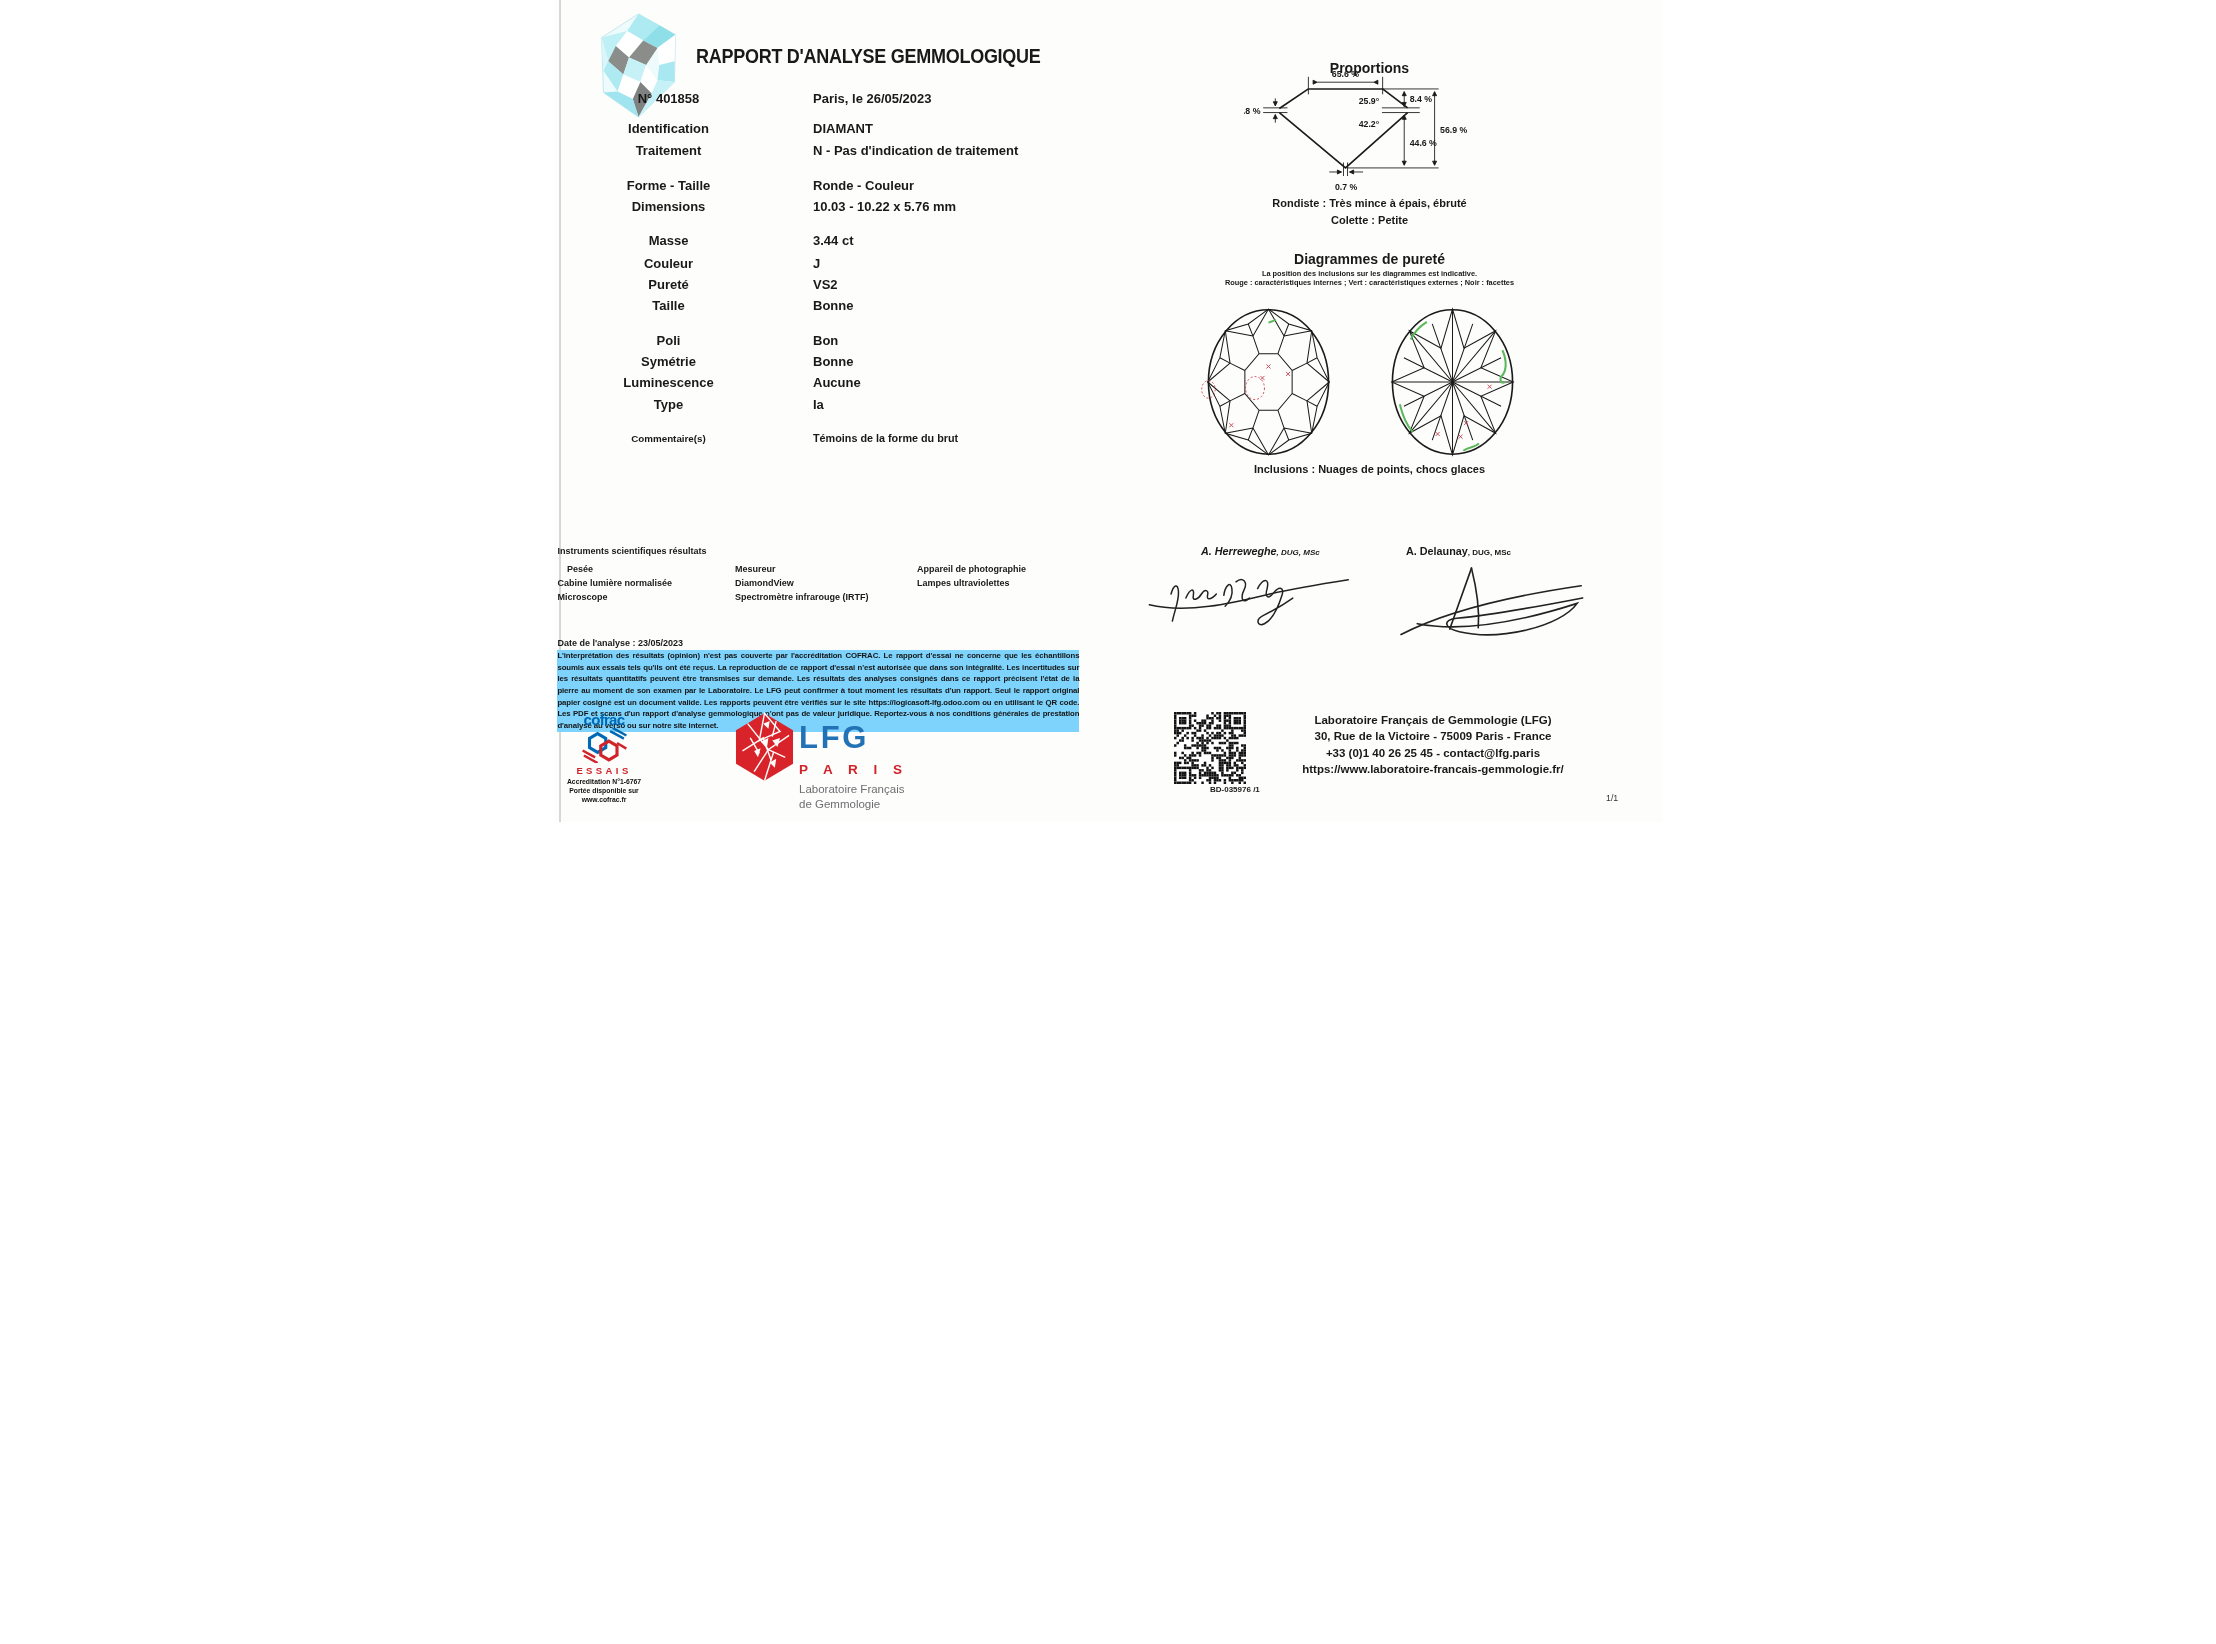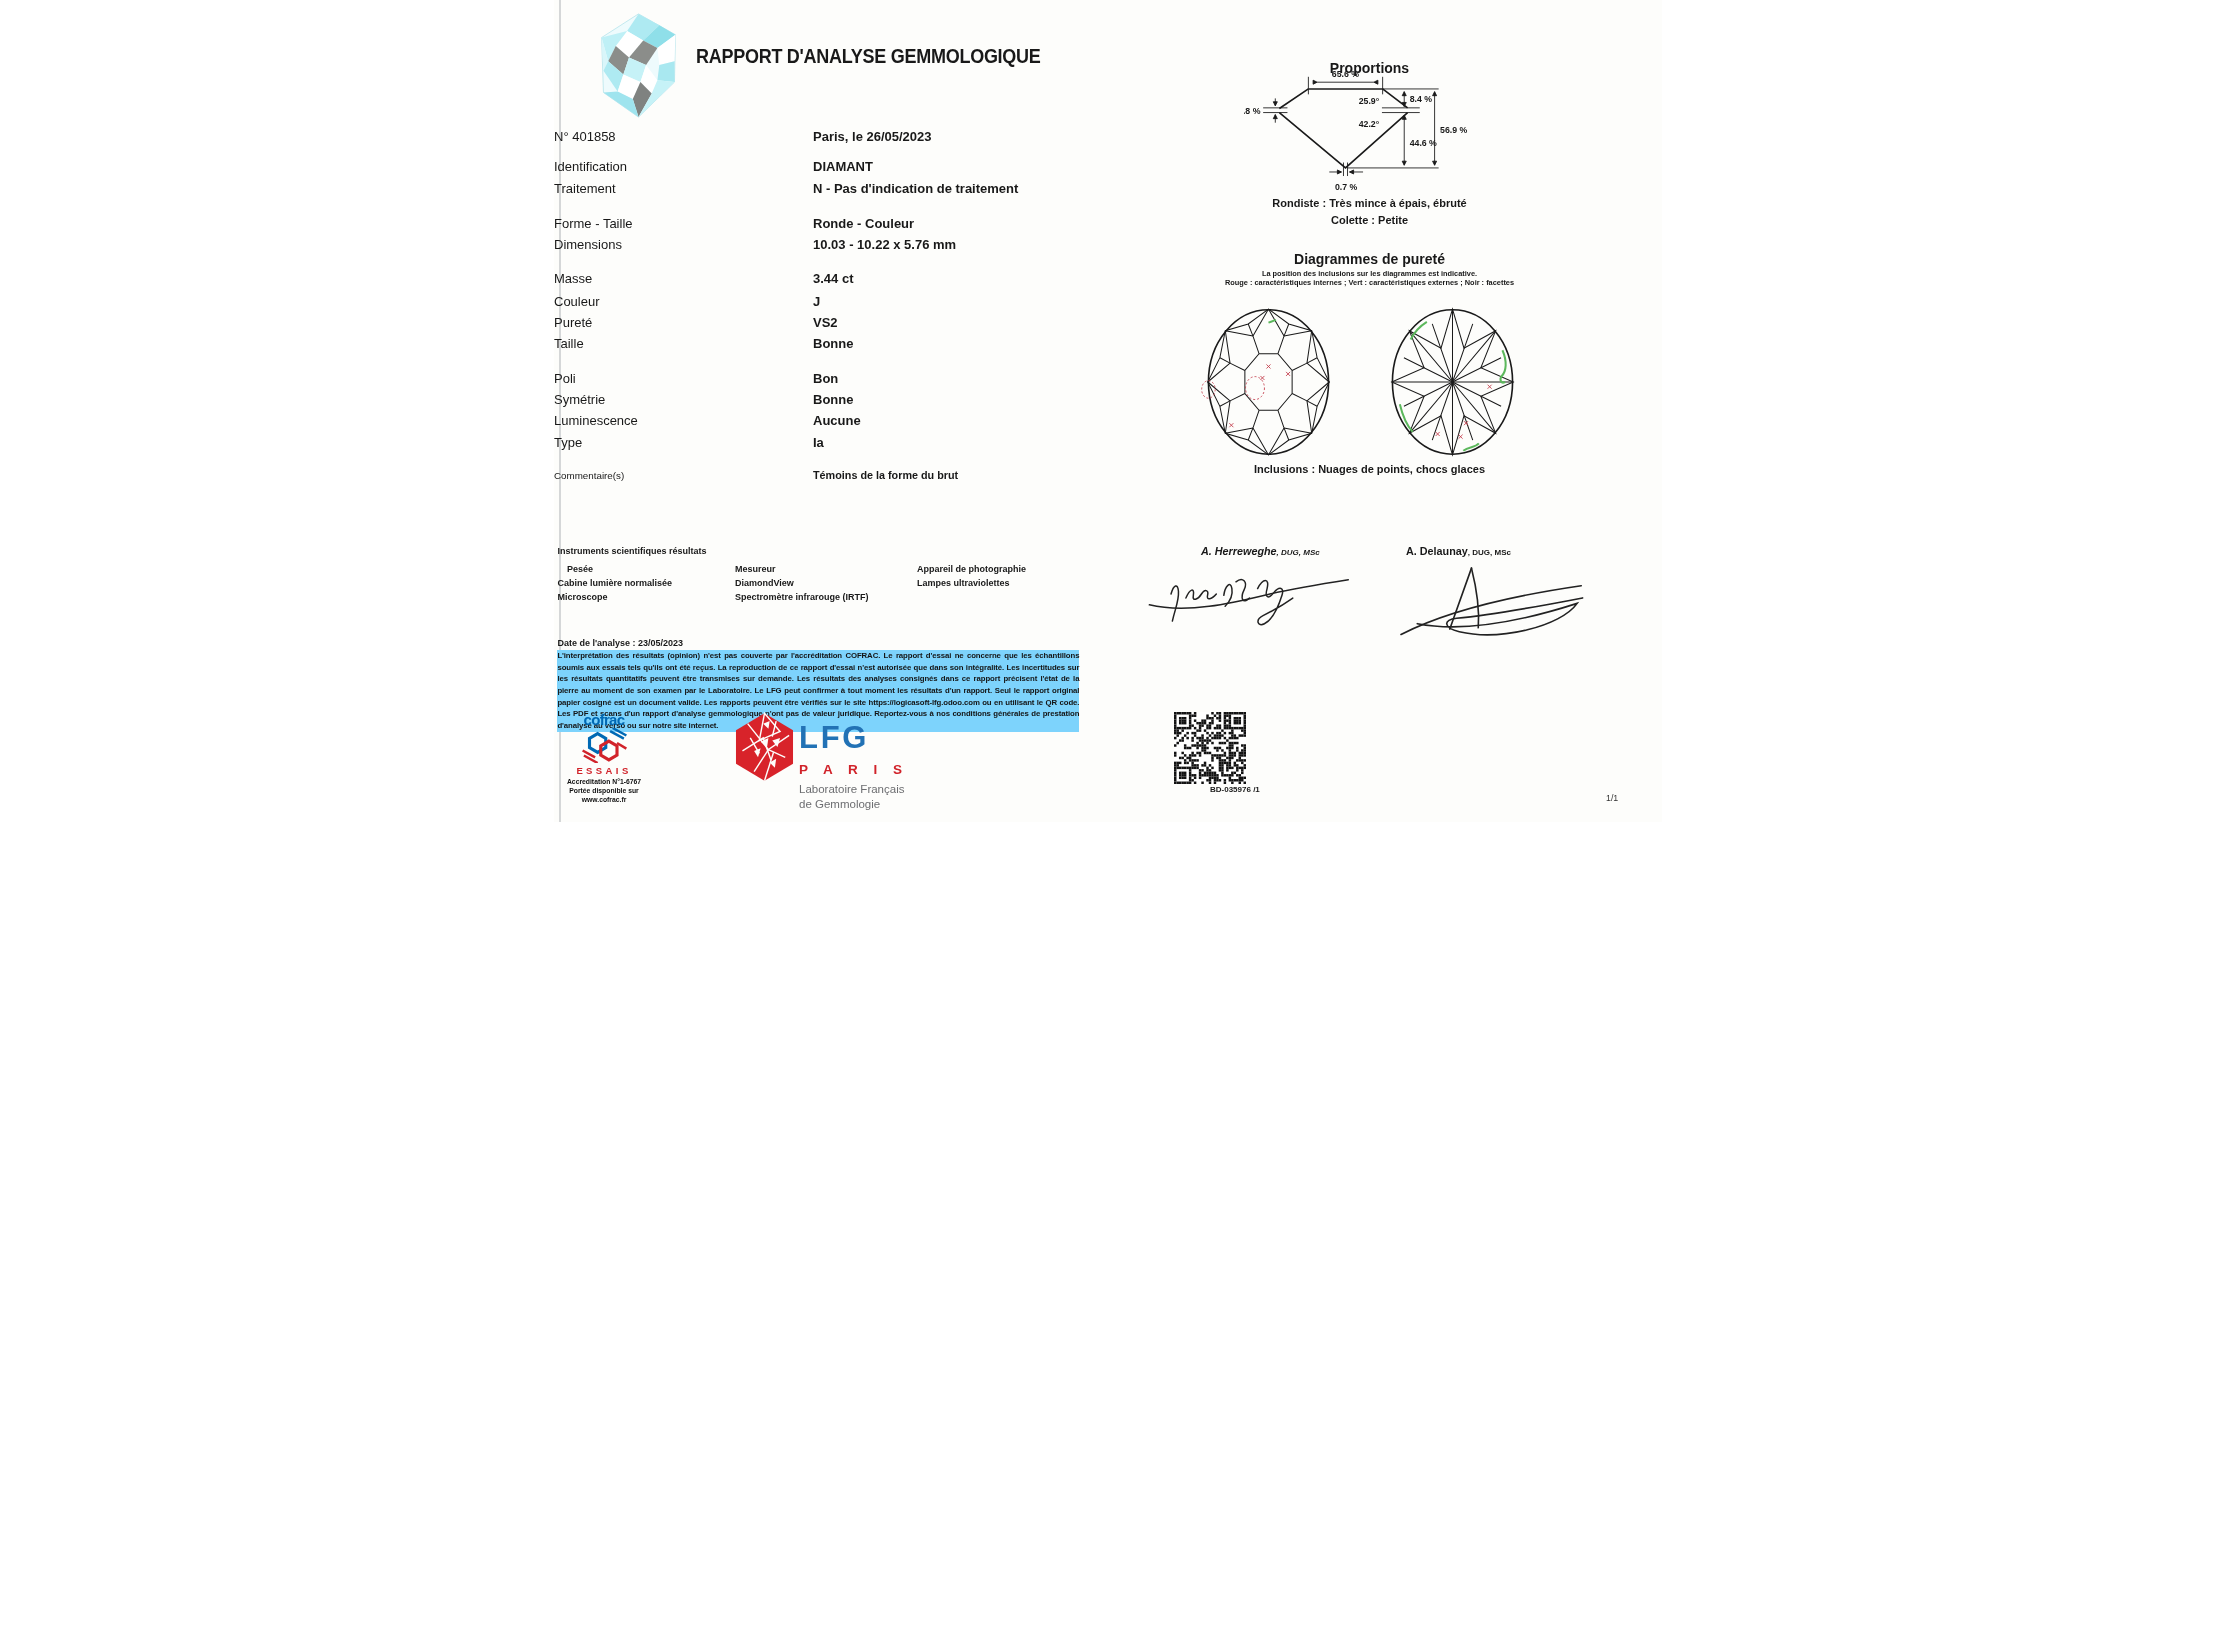--- a/index.html
+++ b/index.html
@@ -7,21 +7,21 @@
     position:relative;width:1108px;height:822px;margin:0 auto;
     background:#fdfdfb;overflow:hidden;color:#191919;
     font-family:"Liberation Sans", sans-serif;
   }
   .edge{position:absolute;left:5.4px;top:0;width:1.4px;height:100%;background:#c3c6c9;opacity:.7;}
   .abs{position:absolute;}
   
   .doc-title{font-size:20px;font-weight:700;letter-spacing:-0.3px;transform:scaleX(.9);transform-origin:left center;white-space:nowrap;}
   
   .row{position:absolute;left:0;width:622px;white-space:nowrap;}
-  .row .lbl{display:inline-block;width:229px;text-align:left;font-weight:400;font-size:13px;vertical-align:baseline;margin-top:38px;}
+  .row .lbl{display:inline-block;width:229px;text-align:center;font-weight:700;font-size:13px;vertical-align:baseline;}
   .row .val{display:inline-block;margin-left:27px;font-weight:700;font-size:13px;}
   .row.small .lbl{font-size:9.8px;}
   .row.small .val{font-size:10.8px;}
   
   .rc-center{left:643px;width:345px;text-align:center;}
   .h-big{font-size:14px;font-weight:700;}
   .h-mid{font-size:11px;font-weight:700;}
   .h-note{font-size:7.4px;font-weight:700;}
   svg text{font-family:"Liberation Sans",sans-serif;font-weight:700;fill:#191919;}
   .sig-name{font-size:10.8px;font-weight:700;white-space:nowrap;}
@@ -725,16 +725,22 @@
         <rect x="56" y="112" width="4" height="4"></rect>
         <rect x="64" y="112" width="4" height="4"></rect>
         <rect x="80" y="112" width="4" height="4"></rect>
         <rect x="92" y="112" width="4" height="4"></rect>
         <rect x="104" y="112" width="4" height="4"></rect>
         <rect x="112" y="112" width="4" height="4"></rect>
       </g>
   </svg>
   <div class="abs qr-label" style="left:620px;top:785px;">BD-035976 /1</div>
 
+  <div class="abs addr" style="left:730px;top:712px;">
+    <div>Laboratoire Français de Gemmologie (LFG)</div>
+    <div>30, Rue de la Victoire - 75009 Paris - France</div>
+    <div>+33 (0)1 40 26 25 45 - contact@lfg.paris</div>
+    <div>https://www.laboratoire-francais-gemmologie.fr/</div>
+  </div>
 
   <div class="abs page-num" style="left:1052px;top:793px;">1/1</div>
 </div>
 
 
 </body></html>

